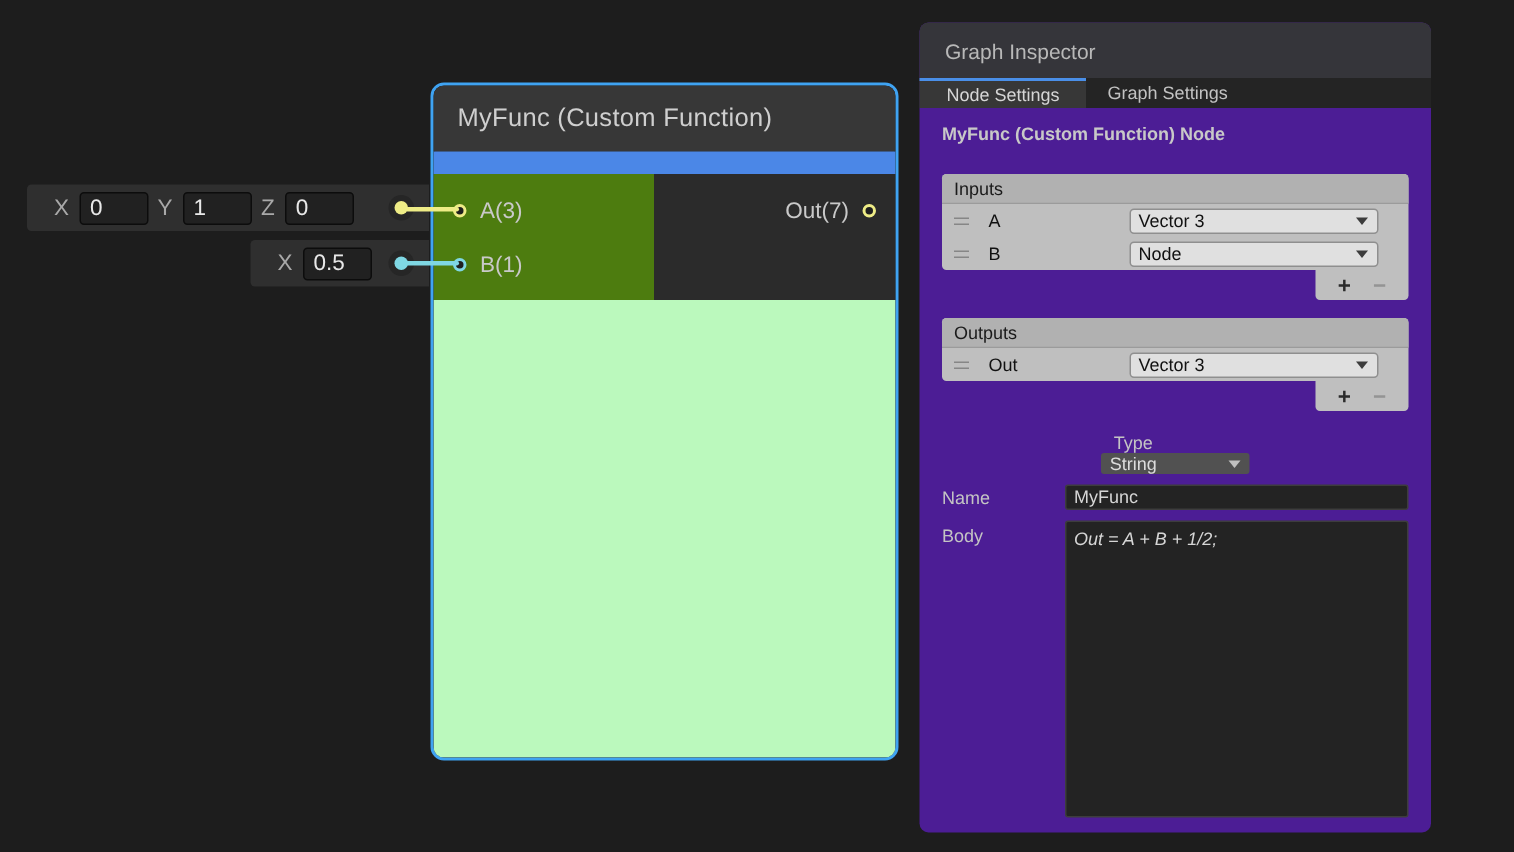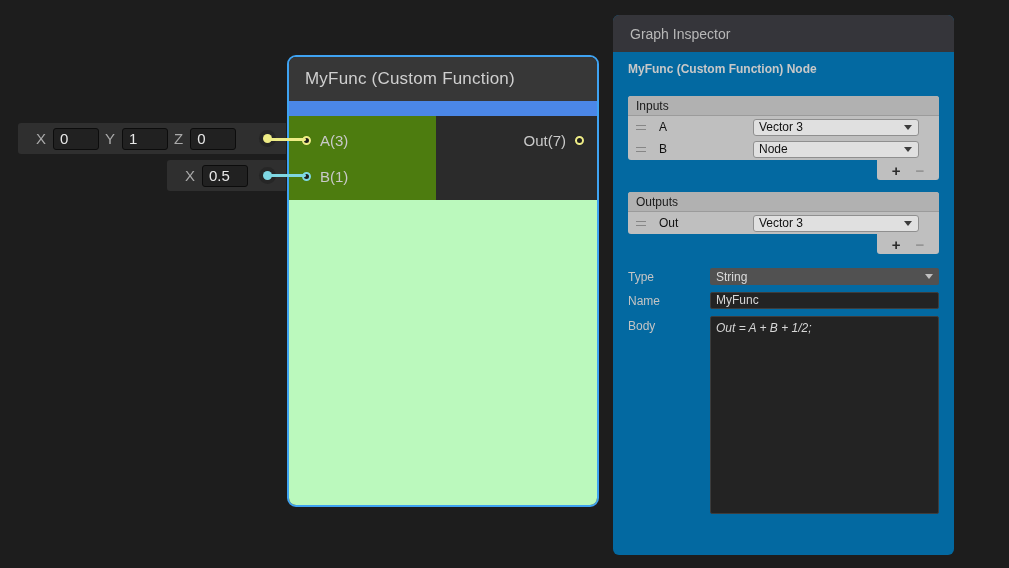--- a/index.html
+++ b/index.html
@@ -41,21 +41,21 @@
   .ring-yellow { border-color:#eeec86; }
   .ring-cyan { border-color:#7fd7e3; }
   .ports-left .ring { margin-left:13px; }
   .port-label { color:#c9c9c9; font-size:15px; margin-left:9px; }
   .port-row.out { justify-content:flex-end; padding-right:13px; }
   .port-row.out .port-label { margin:0 9px 0 0; }
   .node-preview { flex:1; background:#bbf9bd; }
 
   
   .inspector { position:absolute; left:613px; top:15px; width:341px; height:540px;
-    background:#0369a1; border-radius:6px; z-index:3; }
+    background:#4c1d95; border-radius:6px; z-index:3; }
   .insp-titlebar { height:37px; background:#35353a; border-radius:6px 6px 0 0;
     display:flex; align-items:center; padding-left:17px; color:#b8b8b8; font-size:14px; }
   .insp-tabs { height:20px; background:#242424; display:flex; }
   .tab { font-size:12px; display:flex; align-items:center; padding:0 14px; color:#c2c2c2; cursor:default; }
   .tab.active { background:#373737; color:#d6d6d6; border-top:2px solid #4a8fe8; padding:0 18px; }
   .insp-body { padding:10px 15px 0 15px; }
   .insp-heading { color:#c8c8c8; font-size:12px; font-weight:bold; margin-bottom:20px; }
 
   .reorder-list { background:#bfbfbf; border-radius:3px 3px 0 3px; }
   .list-header { height:20px; background:#b1b1b1; border-bottom:1px solid #9b9b9b;
@@ -132,20 +132,24 @@
         </div>
       </div>
     </div>
     <div class="node-preview"></div>
   </div>
 
   <div class="inspector">
     <div class="insp-titlebar">
       <span>Graph Inspector</span>
     </div>
+    <div class="insp-tabs">
+      <div class="tab active">Node Settings</div>
+      <div class="tab">Graph Settings</div>
+    </div>
     <div class="insp-body">
       <div class="insp-heading">MyFunc (Custom Function) Node</div>
 
       <div class="reorder-list">
         <div class="list-header">Inputs</div>
         <div class="list-row">
           <span class="drag-handle"></span>
           <span class="row-name">A</span>
           <div class="dd-light">
             <span>Vector 3</span>
@@ -177,21 +181,21 @@
             <span>Vector 3</span>
             <span class="dd-arrow"></span>
           </div>
         </div>
       </div>
       <div class="list-footer">
         <span class="btn-add">+</span>
         <span class="btn-remove">−</span>
       </div>
 
-      <div class="field-row" style="margin-top:14px;">
+      <div class="field-row" style="margin-top:14px;flex-direction:column;">
         <span class="field-label">Type</span>
         <div class="dd-dark">
           <span>String</span>
           <span class="dd-arrow"></span>
         </div>
       </div>
       <div class="field-row">
         <span class="field-label">Name</span>
         <input class="txt-dark" value="MyFunc" style="">
       </div>

